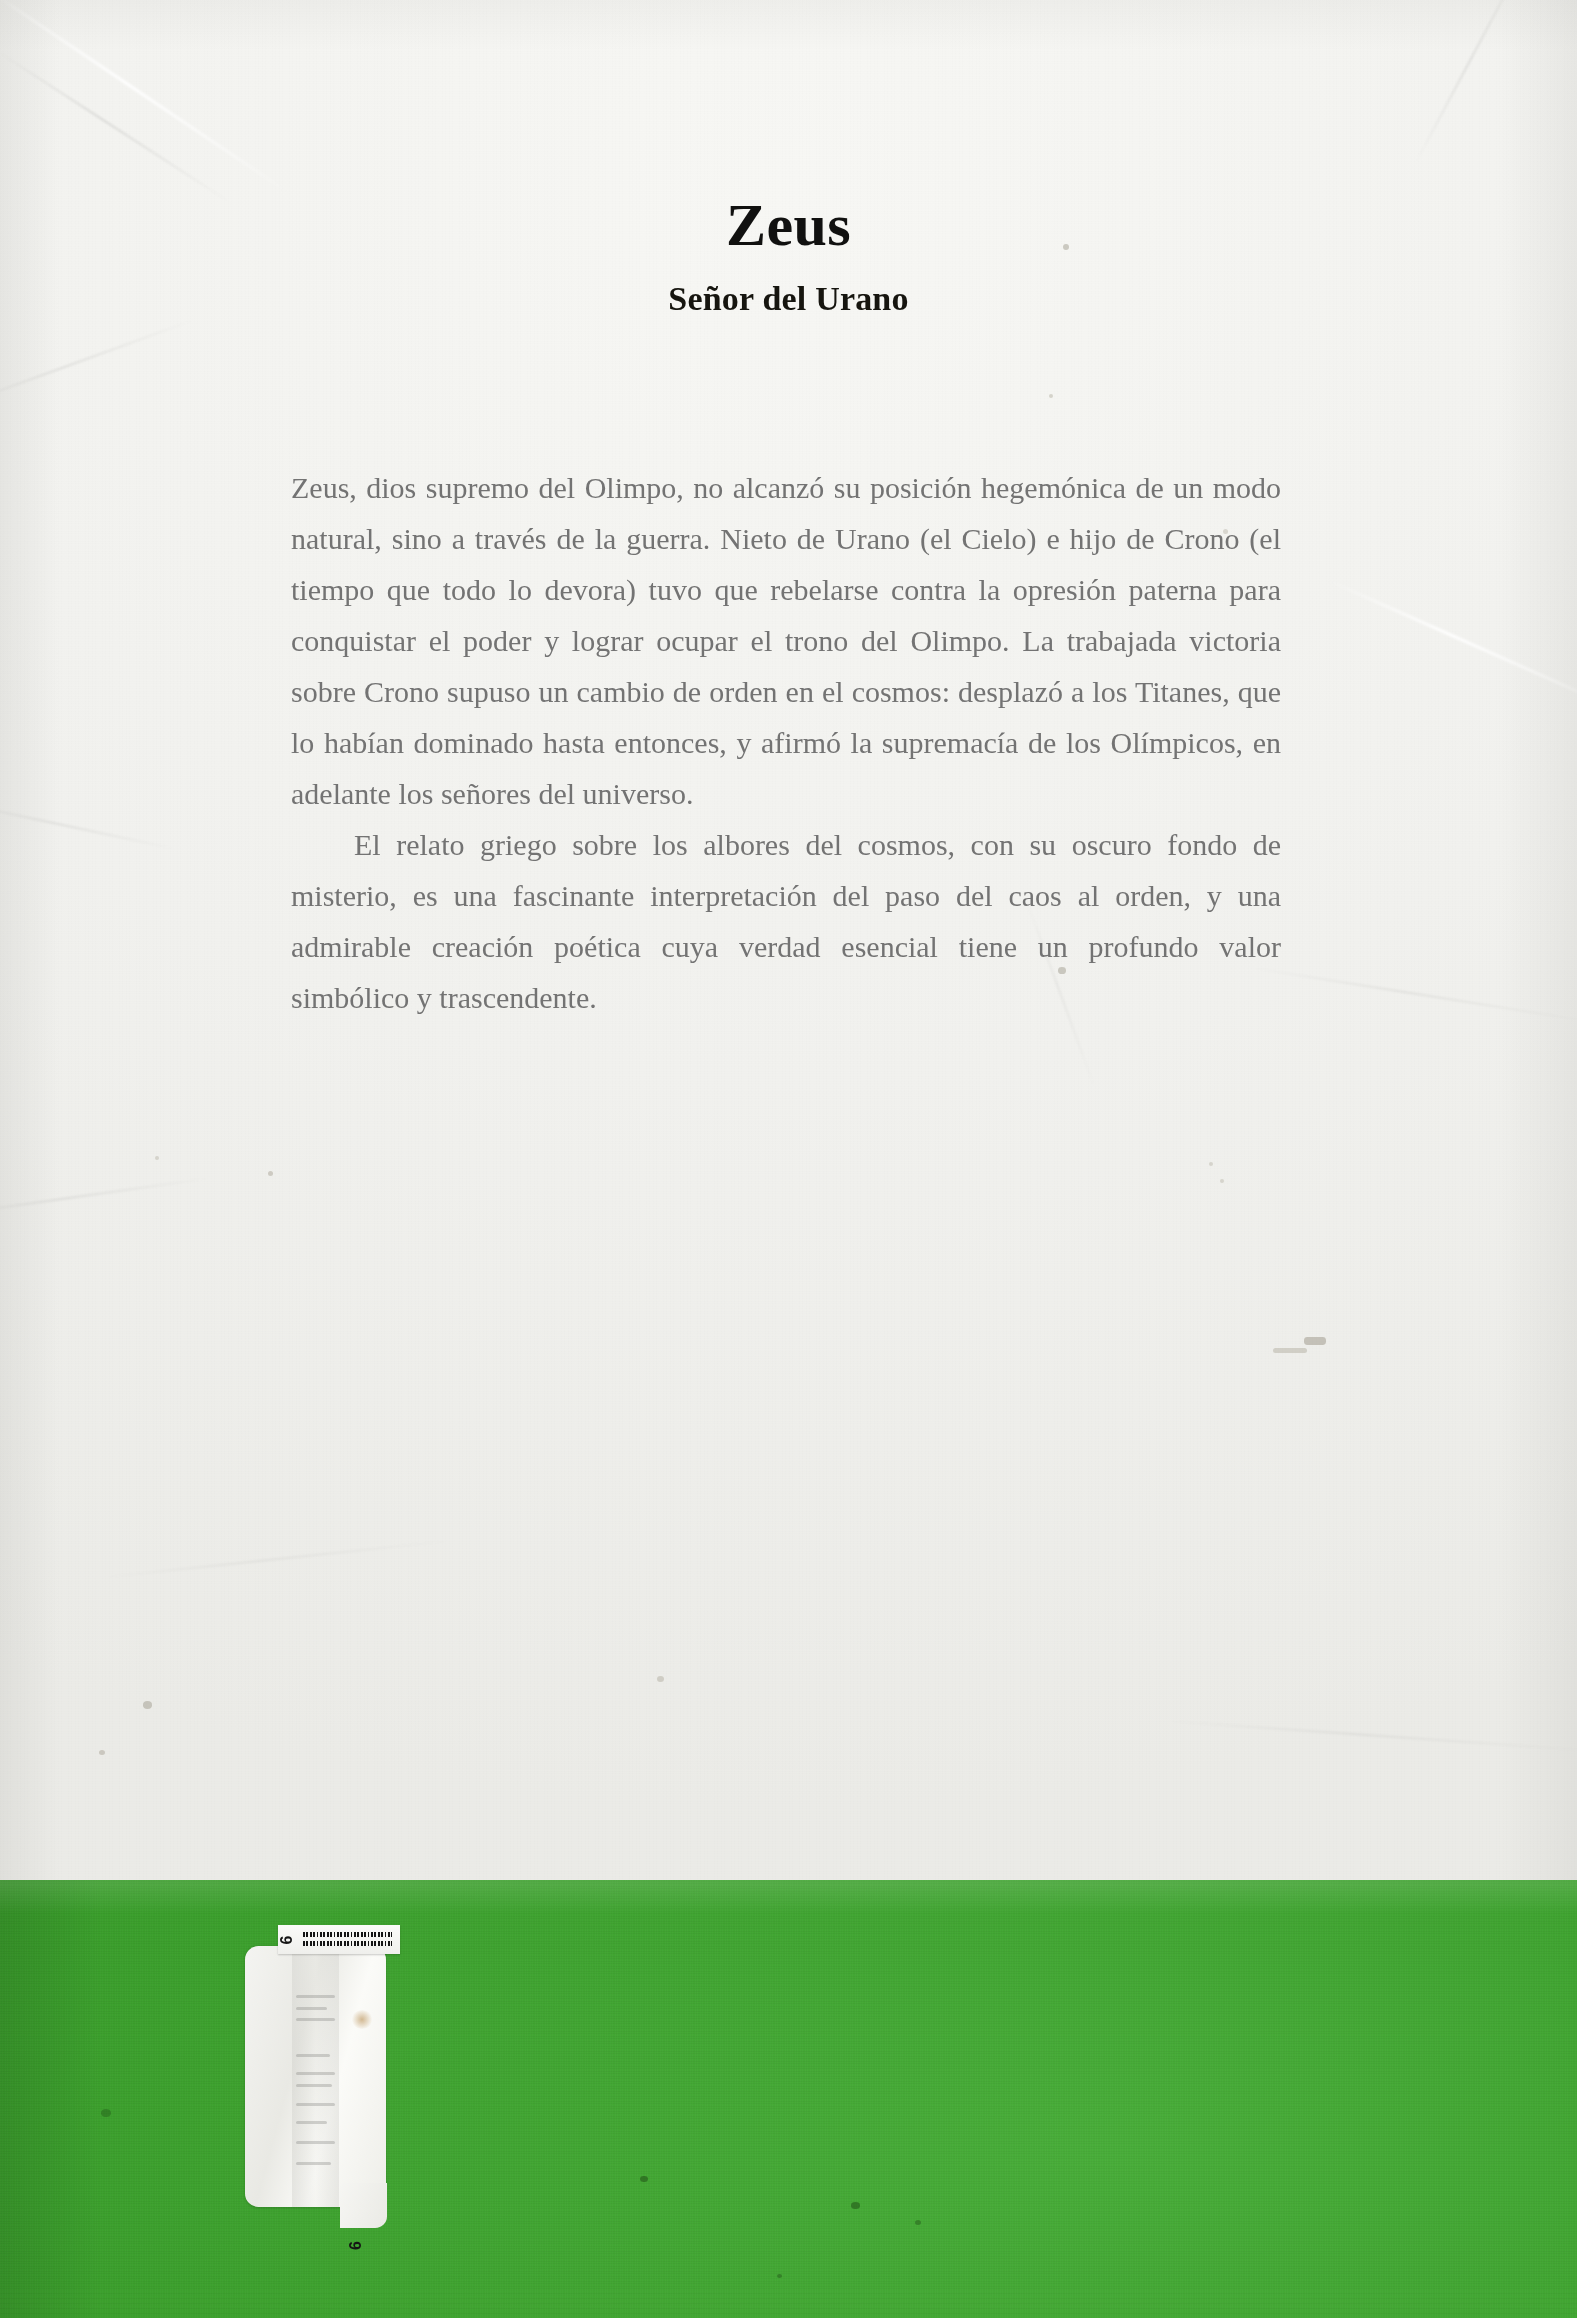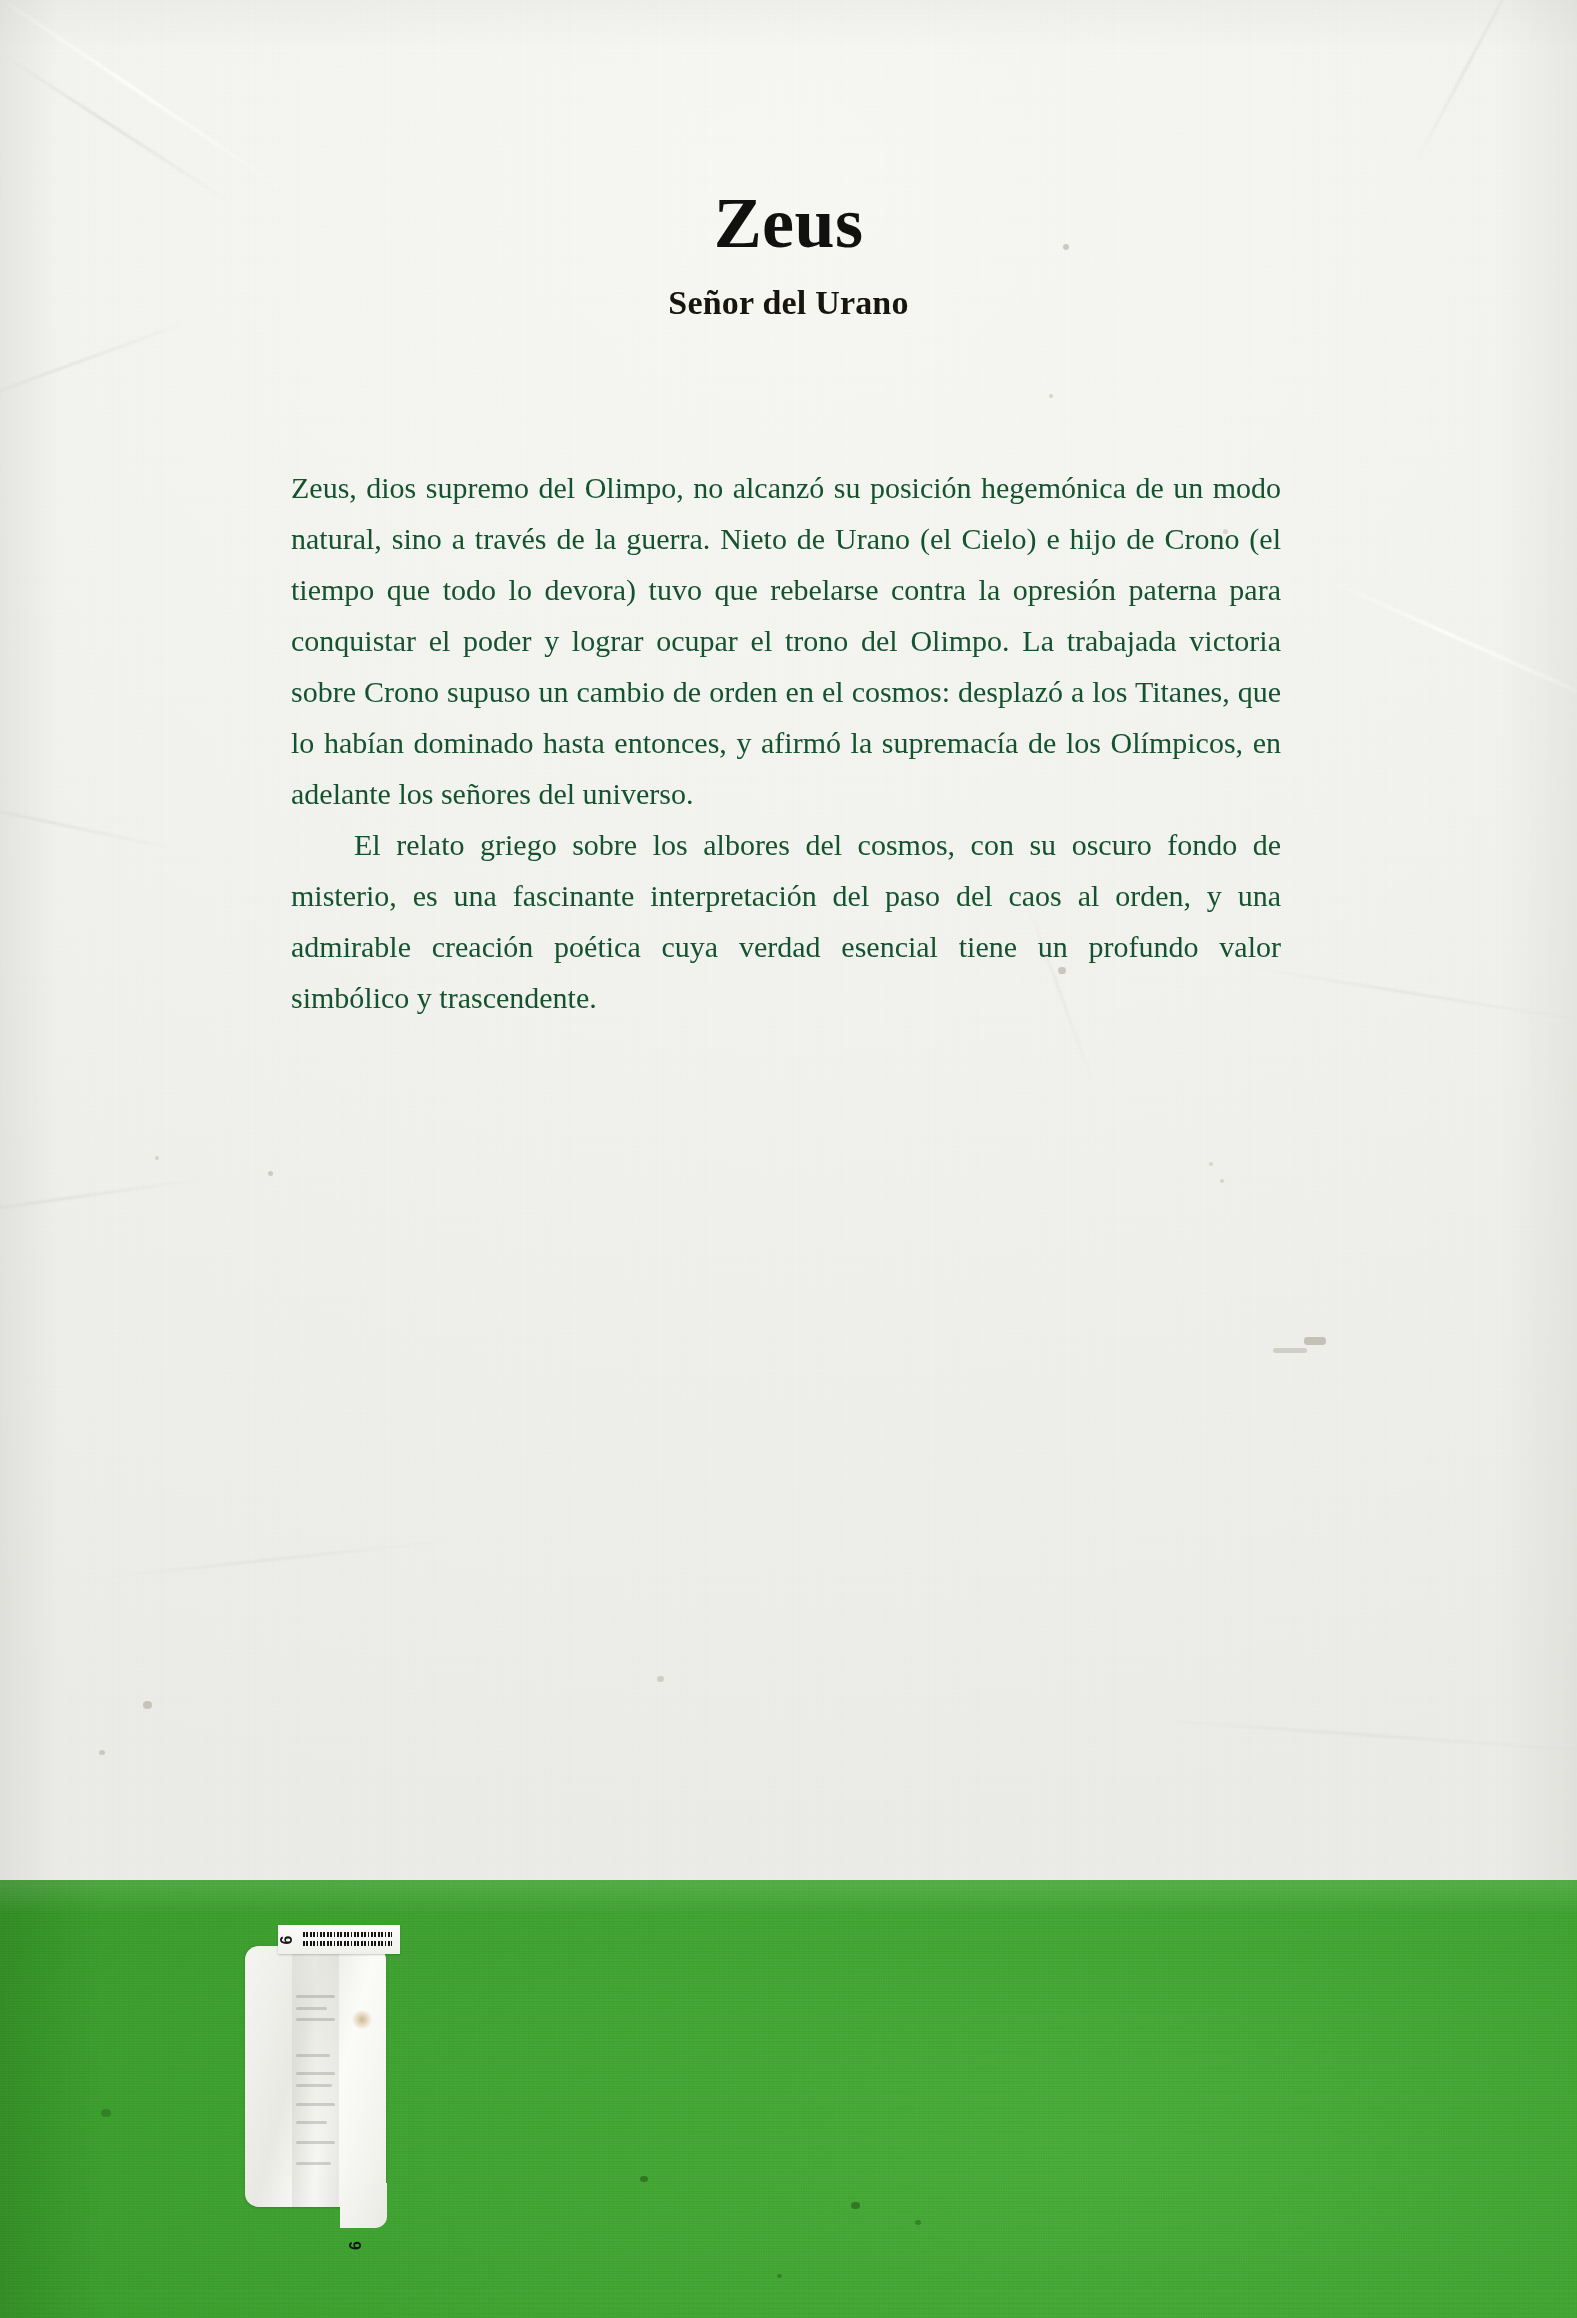--- a/index.html
+++ b/index.html
@@ -81,44 +81,44 @@
 
   
   .title-block {
     position: absolute;
     left: 0;
     right: 0;
     top: 187px;
     text-align: center;
   }
   .book-title {
-    font-size: 72px;
+    font-size: 60px;
     font-weight: 700;
     letter-spacing: 0.4px;
     color: #111110;
     line-height: 1;
-    margin: 0;
+    margin: 8px;
   }
   .book-subtitle {
     font-size: 34px;
     font-weight: 700;
     color: #16150f;
     line-height: 1;
     margin: 27px 0 0 0;
     letter-spacing: 0.2px;
   }
 
   .blurb {
     position: absolute;
     left: 291px;
     top: 462px;
     width: 990px;
     font-size: 30px;
     line-height: 51px;
-    color: #14532d;
+    color: #737373;
     text-align: justify;
     text-justify: inter-word;
   }
   .blurb p { margin: 0; }
   .blurb p + p { text-indent: 2.1em; }
 
   
   .green-band {
     position: absolute;
     left: 0;

